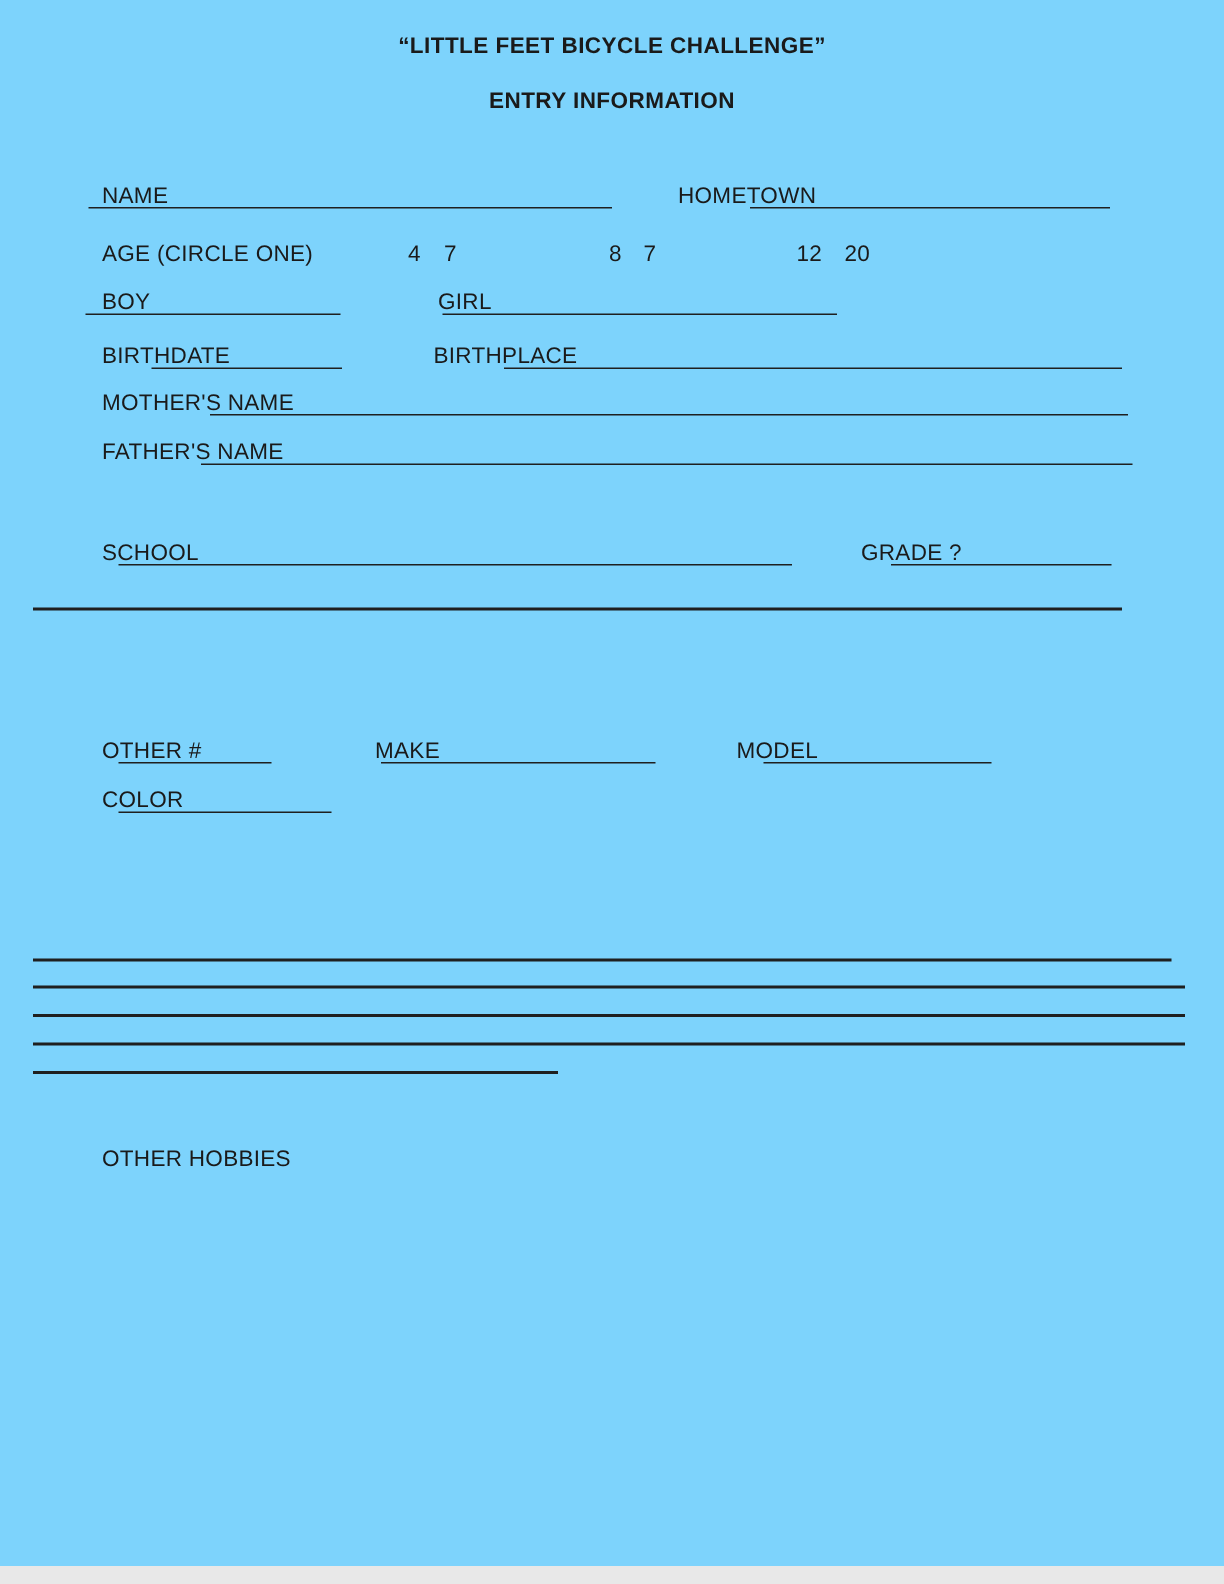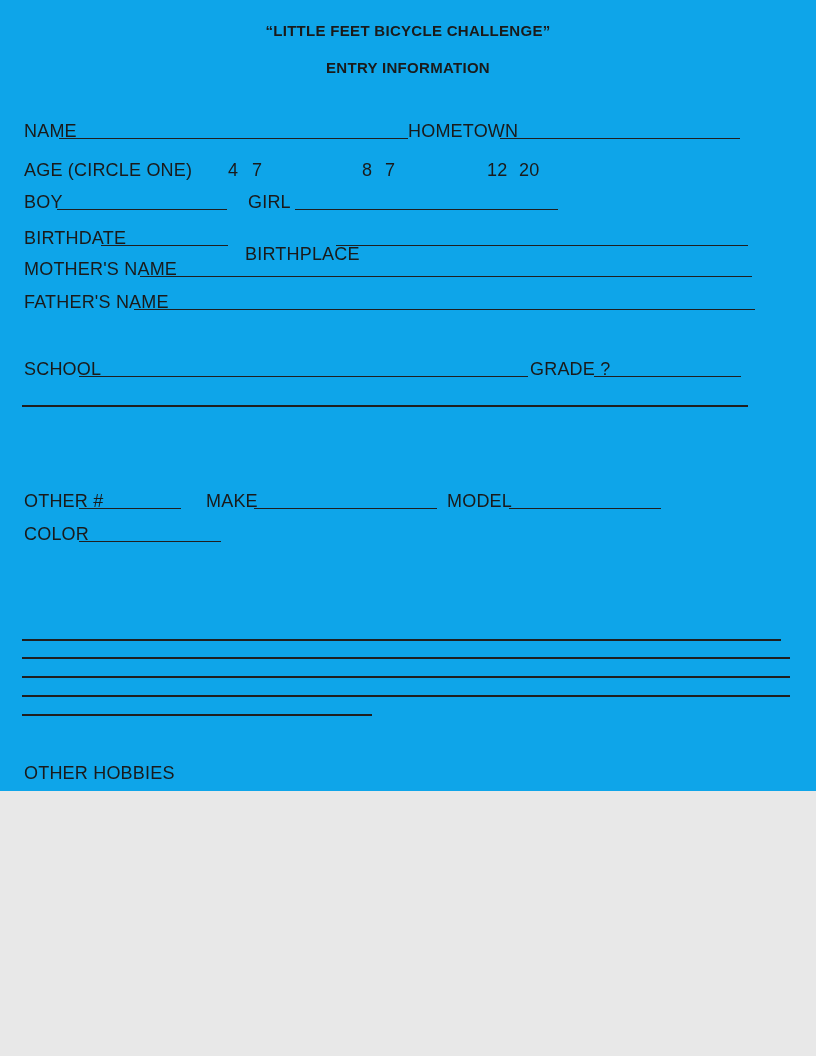--- a/index.html
+++ b/index.html
@@ -1,40 +1,41 @@
 <!DOCTYPE html>
 <html><head>
 <meta charset="utf-8">
 <style>
   html, body { margin: 0; padding: 0; background: #e8e8e8; }
   .page {
     position: relative;
     width: 816px;
-    height: 791px;
+    height: 1044px;
     margin: 0 auto;
-    background: #0ea5e9;
+    background: #7dd3fc;
     font-family: "Liberation Sans", "DejaVu Sans", sans-serif;
     color: #1a1a1a;
     overflow: hidden;
   }
   .title {
     position: absolute;
     left: 0; right: 0;
     text-align: center;
     font-weight: bold;
     font-size: 15px;
     letter-spacing: 0.3px;
     white-space: pre;
   }
   .lbl {
     position: absolute;
-    font-size: 18px;
+    font-size: 15px;
     line-height: 16px;
     white-space: pre;
     letter-spacing: 0.2px;
+    margin-left: 44px;
   }
   .section-title {
     position: absolute;
     left: 0; right: 0;
     text-align: center;
     font-size: 13px;
     letter-spacing: 0.2px;
     white-space: pre;
   }
   .blank {
@@ -69,21 +70,21 @@
   <span class="lbl" style="left:487px; top:162px;">12</span>
   <span class="lbl" style="left:519px; top:162px;">20</span>
 
   <span class="lbl" style="left:24px; top:194px;">BOY</span>
   <div class="blank" style="left:57px; top:194px; width:170px;"></div>
   <span class="lbl" style="left:248px; top:194px;">GIRL</span>
   <div class="blank" style="left:295px; top:194px; width:263px;"></div>
 
   <span class="lbl" style="left:24px; top:230px;">BIRTHDATE</span>
   <div class="blank" style="left:101px; top:230px; width:127px;"></div>
-  <span class="lbl" style="left:245px; top:246px;">BIRTHPLACE</span>
+  <span class="lbl" style="left:245px; top:230px;">BIRTHPLACE</span>
   <div class="blank" style="left:336px; top:230px; width:412px;"></div>
 
   <span class="lbl" style="left:24px; top:261px;">MOTHER'S NAME</span>
   <div class="blank" style="left:140px; top:261px; width:612px;"></div>
 
   <span class="lbl" style="left:24px; top:294px;">FATHER'S NAME</span>
   <div class="blank" style="left:134px; top:294px; width:621px;"></div>
 
   <span class="lbl" style="left:24px; top:361px;">SCHOOL</span>
   <div class="blank" style="left:79px; top:361px; width:449px;"></div>

